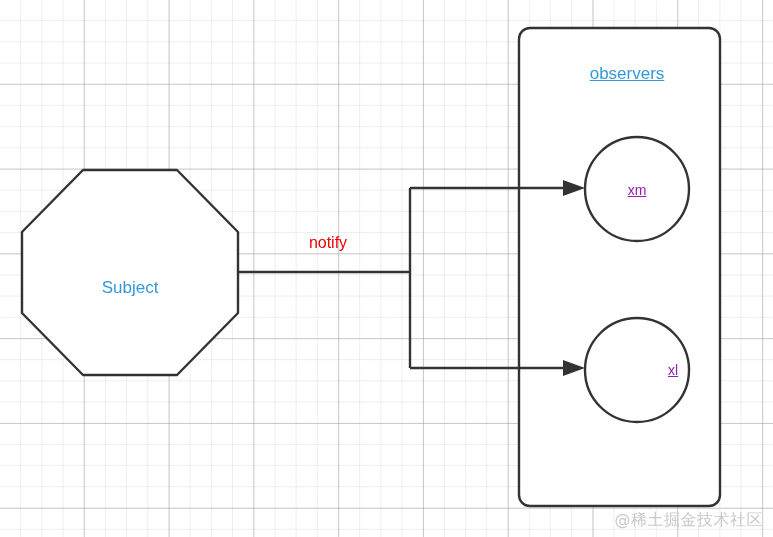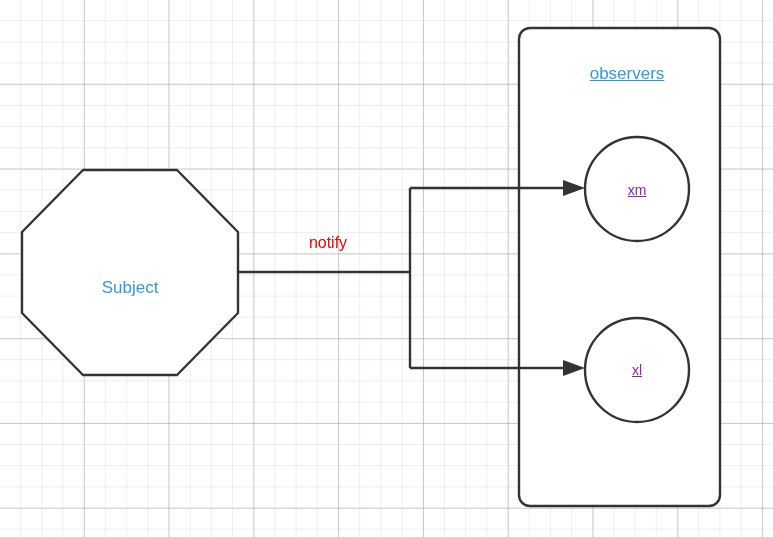--- a/index.html
+++ b/index.html
@@ -110,18 +110,19 @@
     <polygon class="arrow-head" points="585,188 563,180 563,196"></polygon>
     <polygon class="arrow-head" points="585,368 563,360 563,376"></polygon>
   </svg>
 
   <div class="label label-node" style="left:130px; top:288px;">Subject</div>
 
   <div class="label label-node" style="left:627px; top:74px;text-decoration:underline;">observers</div>
 
   <div class="label label-small" style="left:637px; top:190px;">xm</div>
 
-  <div class="label label-small" style="left:637px; top:370px;">xl</div>
+  <div class="label label-small" style="left:673px; top:370px;">xl</div>
 
   <div class="label label-edge" style="left:328px; top:243px;">notify</div>
 
+  <div class="watermark">@稀土掘金技术社区</div>
 
 </div>
 
 </body></html>

